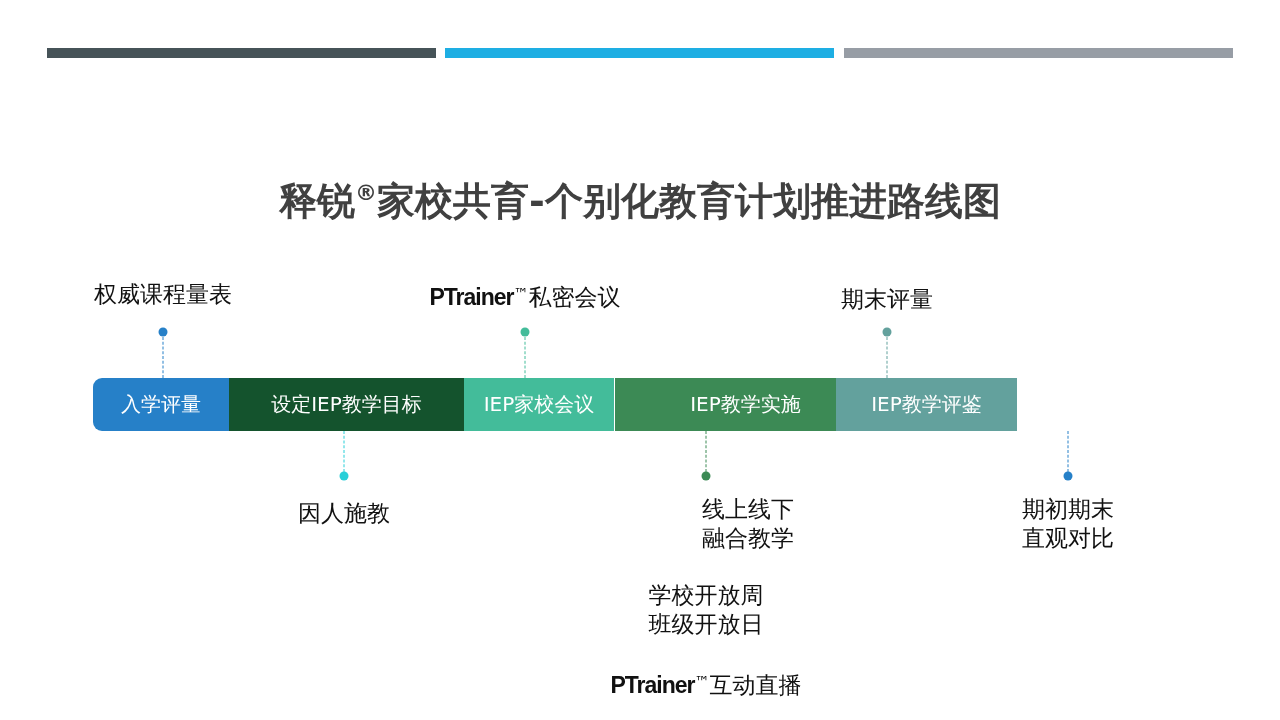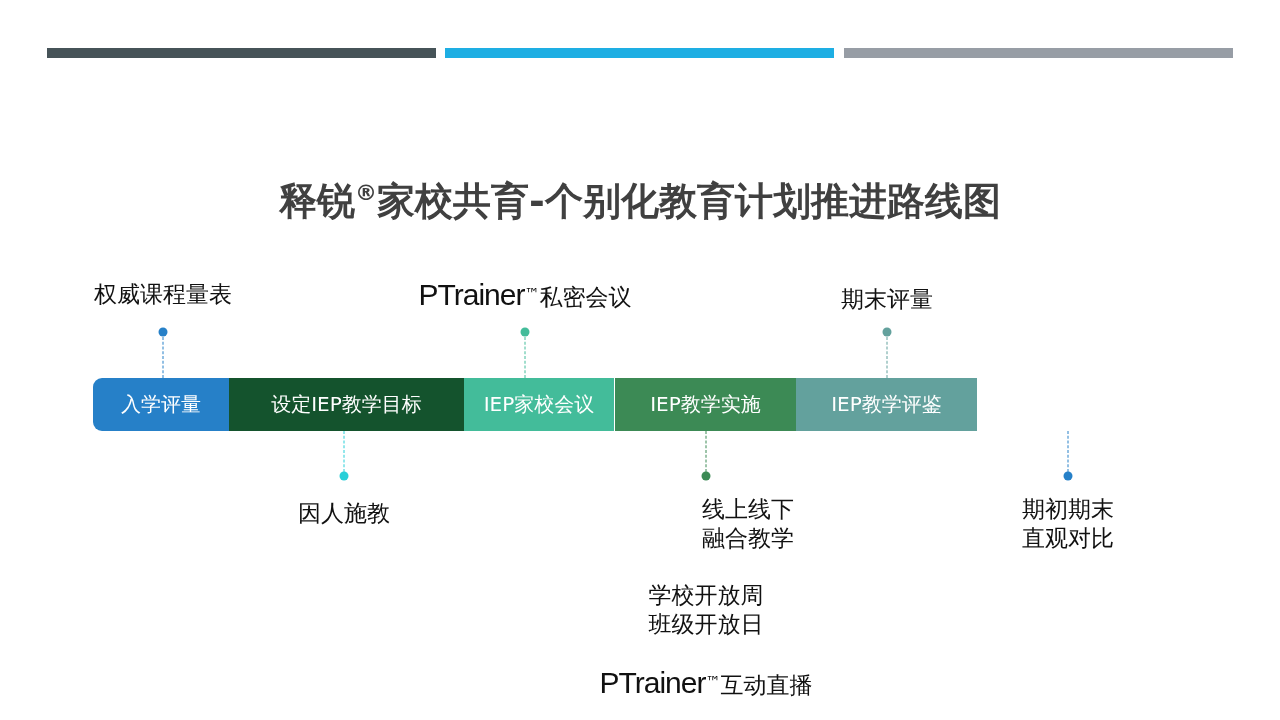--- a/index.html
+++ b/index.html
@@ -4,23 +4,23 @@
 <style>
   html,body{margin:0;padding:0;}
   body{width:1280px;height:720px;background:#ffffff;position:relative;overflow:hidden;
        font-family:"DejaVu Sans","Liberation Sans",sans-serif;}
   .topbar{position:absolute;top:48px;height:10px;}
   .title{position:absolute;left:0;width:1280px;top:148px;text-align:center;
          font-size:38px;font-weight:bold;color:#404040;letter-spacing:0px;margin-top:28px;}
   .title sup{font-size:22px;vertical-align:14px;}
   .bar{position:absolute;top:378px;left:93px;width:1067px;height:53px;display:flex;border-radius:9px;overflow:hidden;}
   .seg{height:100%;display:flex;align-items:center;justify-content:center;color:#ffffff;font-size:20px;white-space:nowrap;}
-  .seg.sep{border-left:1px solid #ffffff;}
+  .seg.sep{border-left:1px solid #ffffff;padding-left:40px;}
   .lbl{position:absolute;font-size:23px;color:#111;text-align:center;white-space:nowrap;line-height:29px;transform:translateX(-50%);}
-  .brand{font-family:"Liberation Sans",sans-serif;font-weight:normal;font-size:30px;letter-spacing:-1px;}
+  .brand{font-family:"Liberation Sans",sans-serif;font-weight:bold;font-size:23px;letter-spacing:-1px;}
   .tm{font-size:15px;vertical-align:6px;}
   .dot{position:absolute;width:9px;height:9px;border-radius:50%;transform:translate(-50%,-50%);}
   .dash{position:absolute;width:0;border-left:1px dashed;transform:translateX(-50%);}
 </style>
 </head>
 <body>
 
 <div class="topbar" style="left:47px;width:389px;background:#465358;"></div>
 <div class="topbar" style="left:445px;width:389px;background:#1eaee3;"></div>
 <div class="topbar" style="left:844px;width:389px;background:#979da5;"></div>

